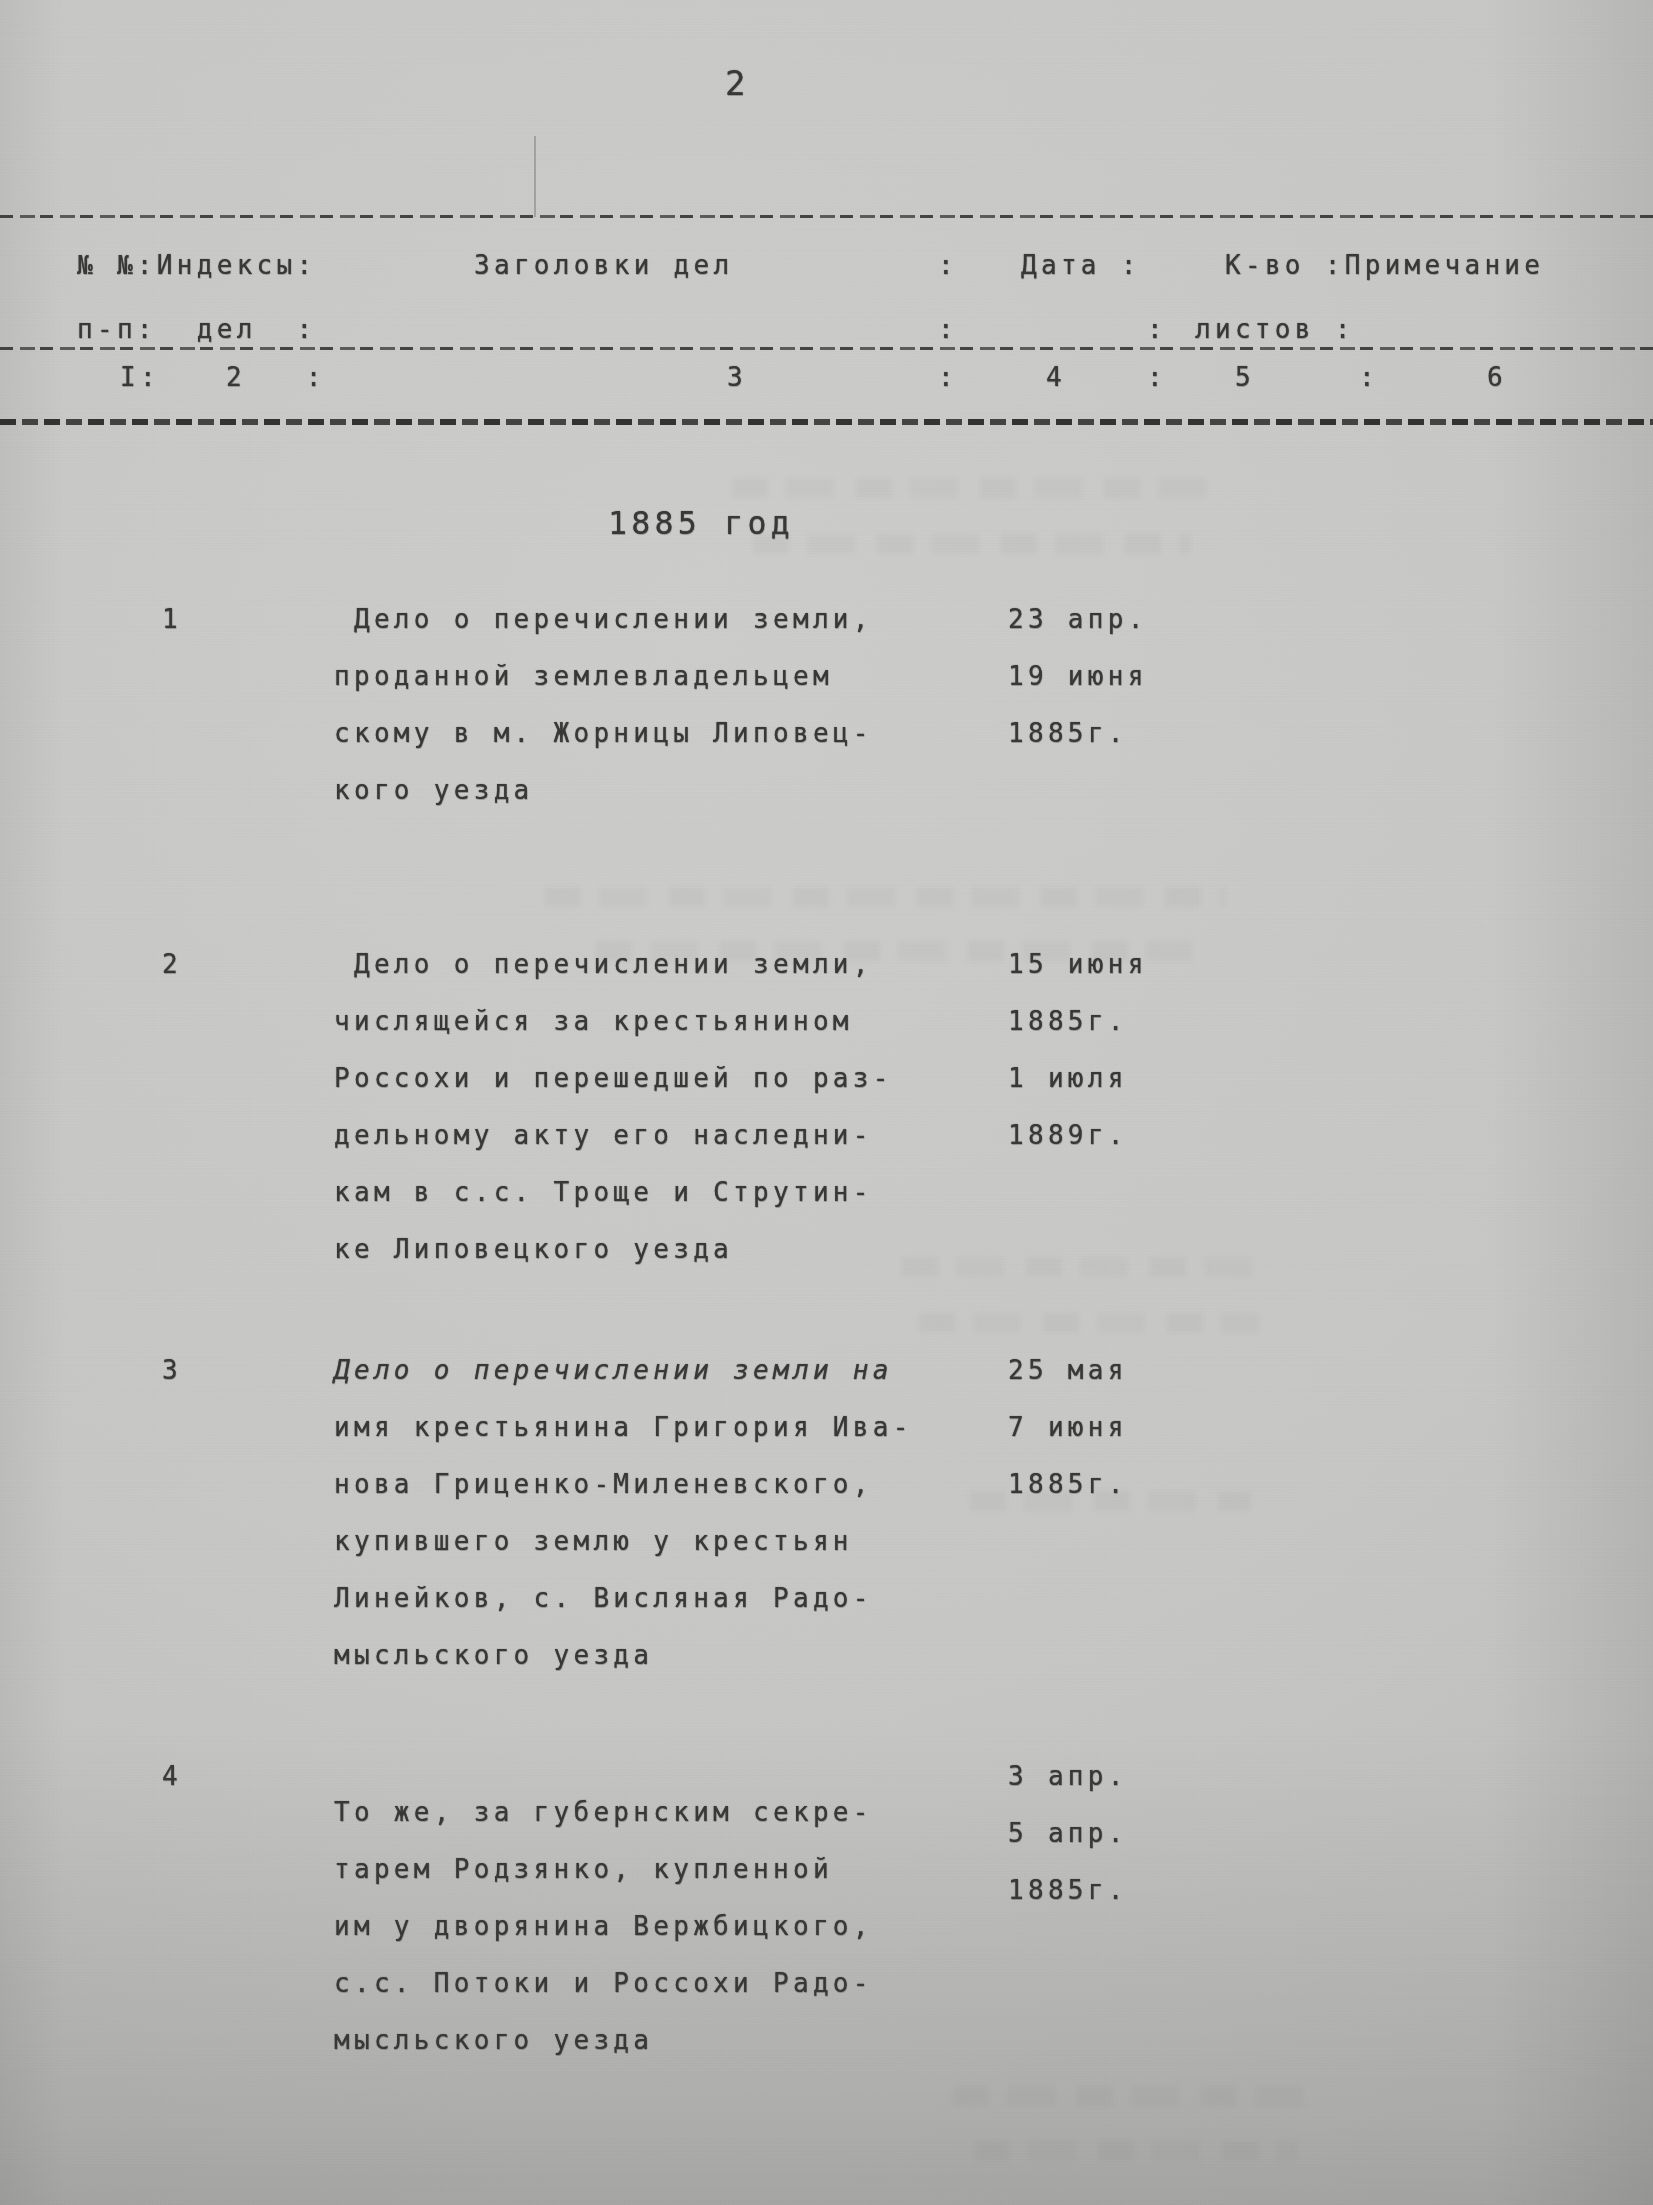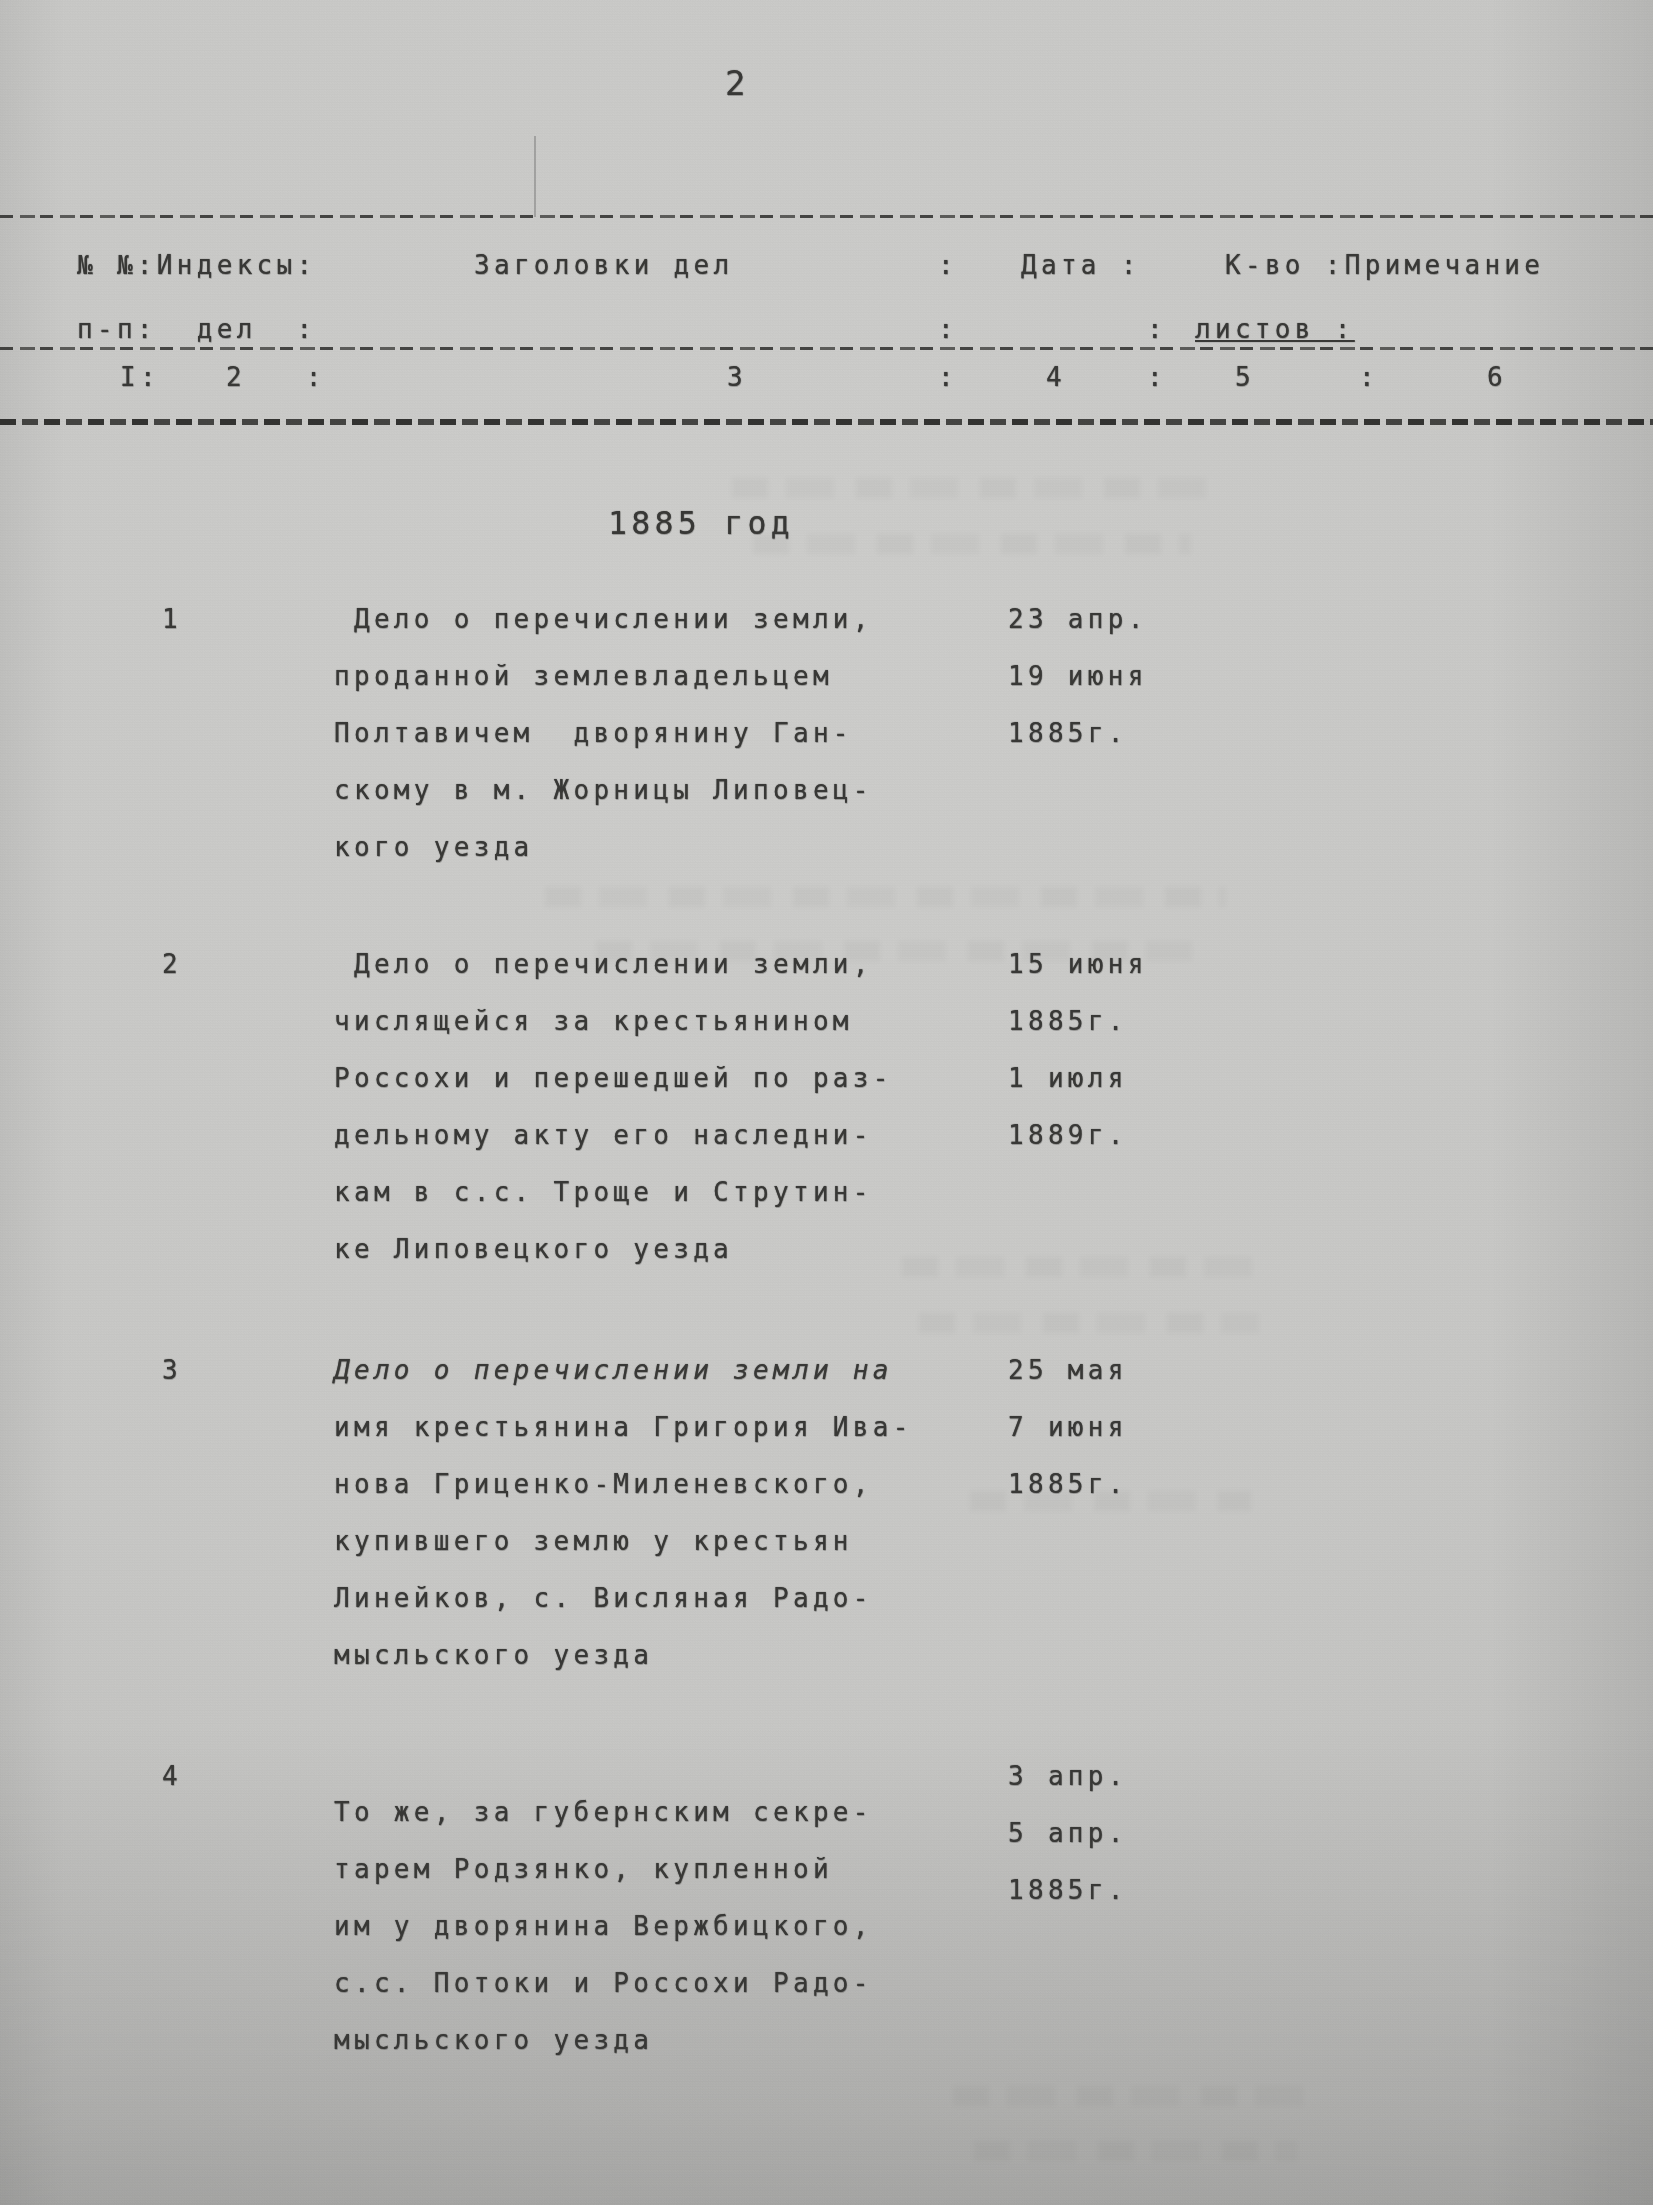--- a/index.html
+++ b/index.html
@@ -83,41 +83,40 @@
 
   <div class="txt" style="left:77px;top:252px;">№ №:Индексы:</div>
   <div class="txt" style="left:474px;top:252px;">Заголовки дел</div>
   <div class="txt" style="left:938px;top:252px;">:</div>
   <div class="txt" style="left:1021px;top:252px;">Дата :</div>
   <div class="txt" style="left:1225px;top:252px;">К-во :Примечание</div>
 
   <div class="txt" style="left:77px;top:316px;">п-п:  дел  :</div>
   <div class="txt" style="left:938px;top:316px;">:</div>
   <div class="txt" style="left:1147px;top:316px;">:</div>
-  <div class="txt" style="left:1195px;top:316px;text-decoration:underline;">листов :</div>
+  <div class="txt" style="left:1195px;top:316px;">листов :</div>
 
   <div class="txt" style="left:120px;top:364px;">I:</div>
   <div class="txt" style="left:226px;top:364px;">2   :</div>
   <div class="txt" style="left:727px;top:364px;">3</div>
   <div class="txt" style="left:938px;top:364px;">:</div>
   <div class="txt" style="left:1046px;top:364px;">4</div>
   <div class="txt" style="left:1147px;top:364px;">:</div>
   <div class="txt" style="left:1235px;top:364px;">5</div>
   <div class="txt" style="left:1359px;top:364px;">:</div>
   <div class="txt" style="left:1487px;top:364px;">6</div>
 
   <div class="txt heading" style="left:608px;top:508px;">1885 год</div>
 
   <div id="entries">
       <div class="entry" style="top: 606px;">
         <div class="num txt">1</div>
         <div class="titles">
           <div class="line txt" style="position: relative;"> Дело о перечислении земли,</div>
           <div class="line txt" style="position: relative;">проданной землевладельцем</div>
-          <div class="line txt" style="position: relative;">Полтавичем  дворянину Ган-</div>
           <div class="line txt" style="position: relative;">скому в м. Жорницы Липовец-</div>
           <div class="line txt" style="position: relative;">кого уезда</div>
         </div>
         <div class="dates">
           <div class="line txt" style="position: relative;">23 апр.</div>
           <div class="line txt" style="position: relative;">19 июня</div>
           <div class="line txt" style="position: relative;">1885г.</div>
         </div>
       </div>
       <div class="entry" style="top: 951px;">

